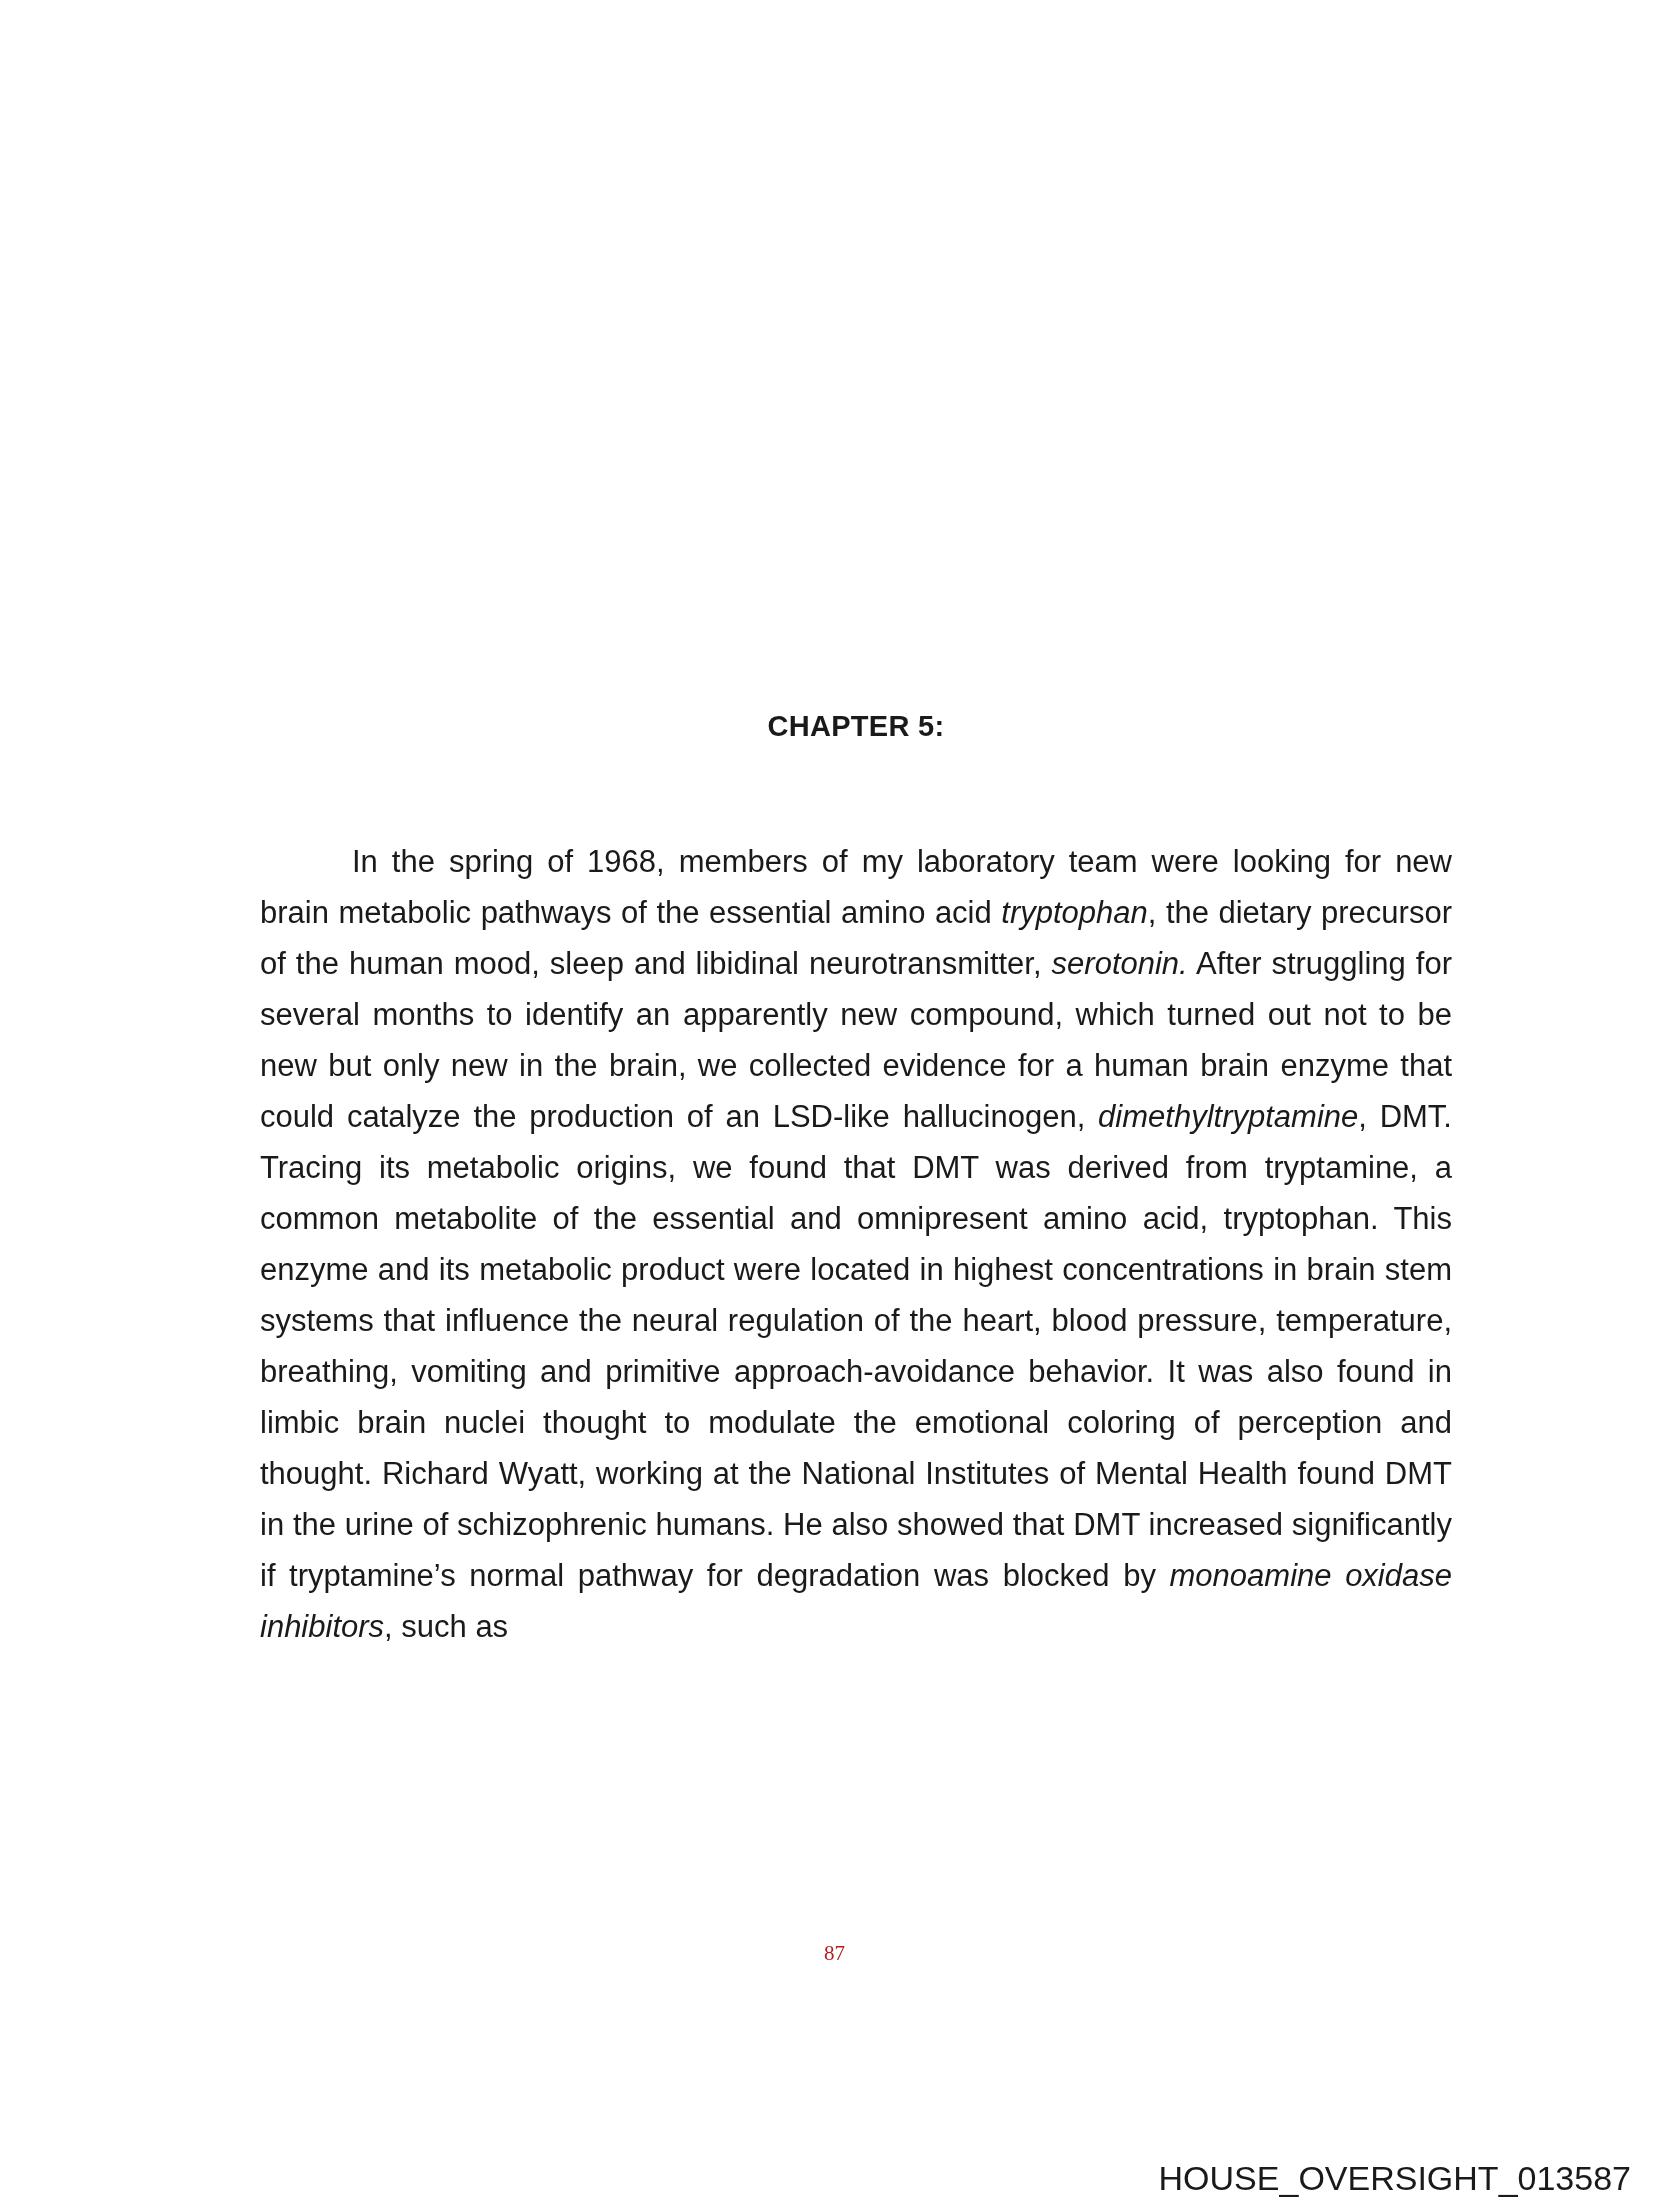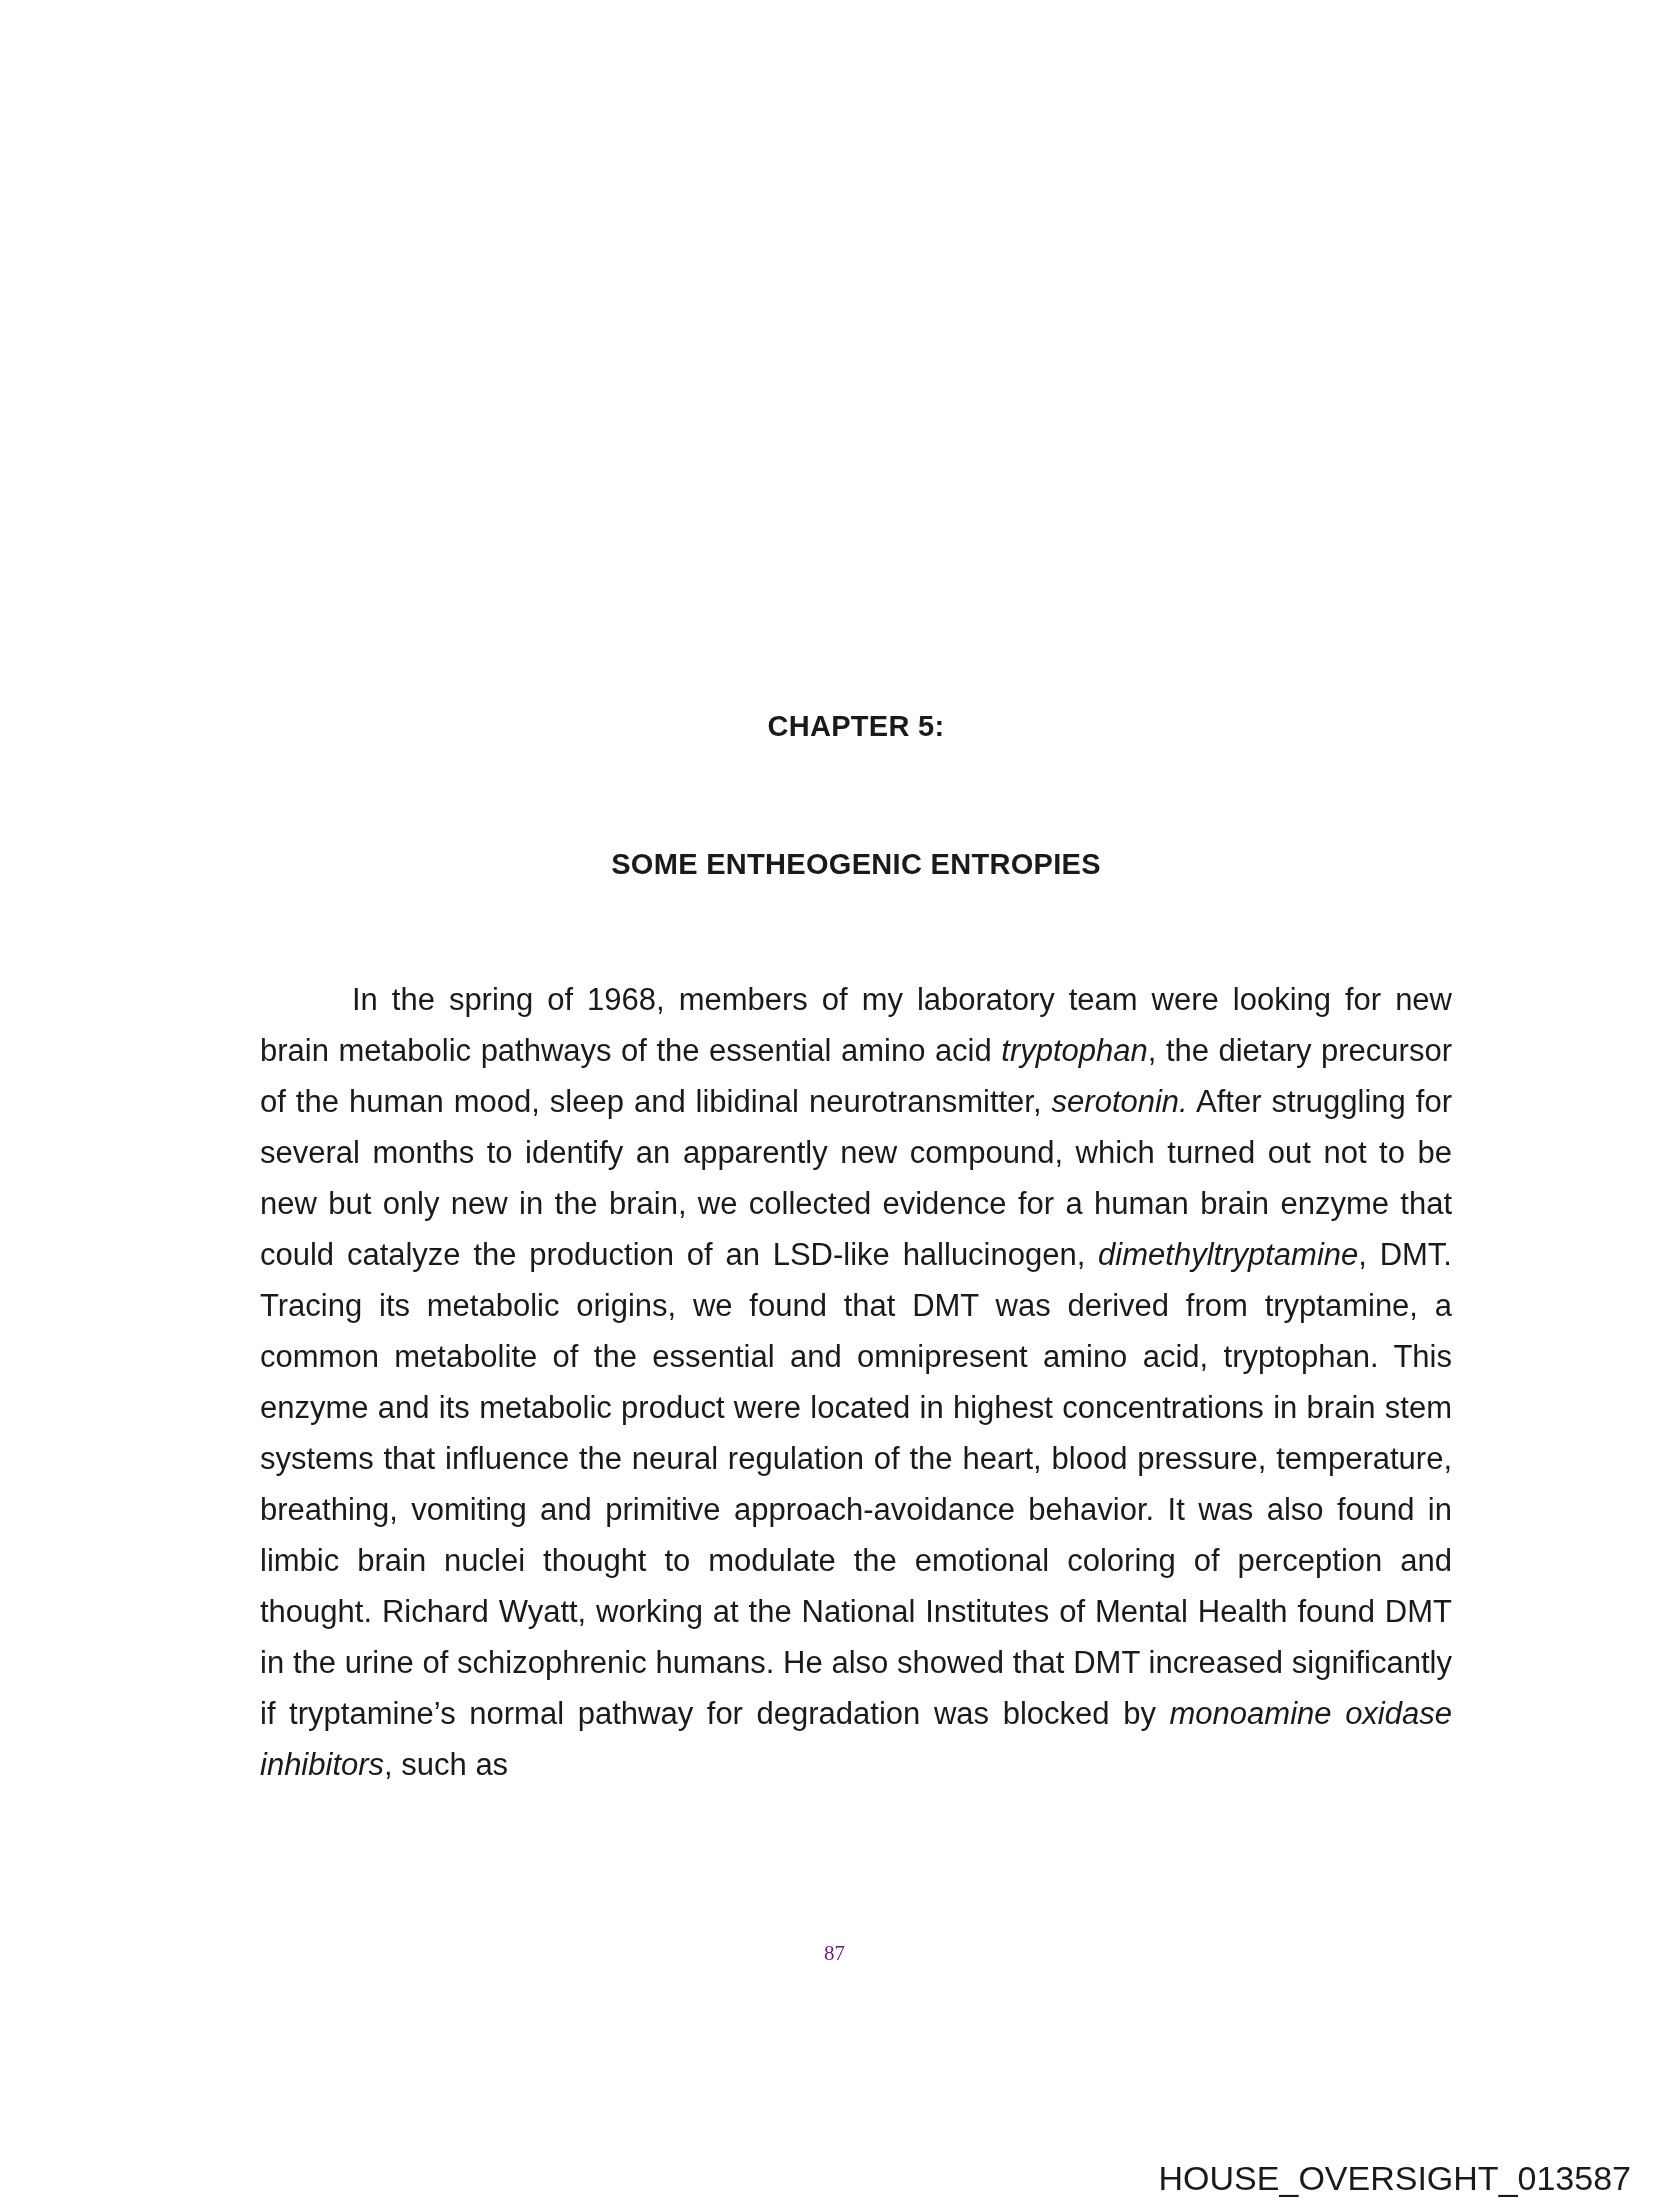--- a/index.html
+++ b/index.html
@@ -59,38 +59,37 @@
     font-style: italic;
   }
   .page-number {
     position: absolute;
     top: 1941px;
     left: 0;
     width: 1669px;
     text-align: center;
     font-size: 21px;
     font-family: "Liberation Serif", serif;
-    color: #701a75;
+    color: #b91c1c;
   }
   .footer-stamp {
     position: absolute;
     top: 2159px;
     right: 38px;
     font-size: 34px;
     color: #1a1a1a;
     font-family: "Liberation Sans", sans-serif;
   }
 </style>
 </head>
 <body>
 
 <div class="page">
   <div class="content">
     <h1 class="chapter-heading">CHAPTER 5:</h1>
-    <h2 class="title-heading">SOME ENTHEOGENIC ENTROPIES</h2>
     <p class="body-paragraph"><span>In the spring of 1968, members of my laboratory team were looking for new brain metabolic pathways of the essential amino acid </span><em>tryptophan</em><span>, the dietary precursor of the human mood, sleep and libidinal neurotransmitter, </span><em>serotonin.</em><span> After struggling for several months to identify an apparently new compound, which turned out not to be new but only new in the brain, we collected evidence for a human brain enzyme that could catalyze the production of an LSD-like hallucinogen, </span><em>dimethyltryptamine</em><span>, DMT. Tracing its metabolic origins, we found that DMT was derived from tryptamine, a common metabolite of the essential and omnipresent amino acid, tryptophan. This enzyme and its metabolic product were located in highest concentrations in brain stem systems that influence the neural regulation of the heart, blood pressure, temperature, breathing, vomiting and primitive approach-avoidance behavior. It was also found in limbic brain nuclei thought to modulate the emotional coloring of perception and thought. Richard Wyatt, working at the National Institutes of Mental Health found DMT in the urine of schizophrenic humans. He also showed that DMT increased significantly if tryptamine’s normal pathway for degradation was blocked by </span><em>monoamine oxidase inhibitors</em><span>, such as</span></p>
   </div>
 
   <div class="page-number">87</div>
 
   <div class="footer-stamp">HOUSE_OVERSIGHT_013587</div>
 </div>
 
 
 </body></html>

